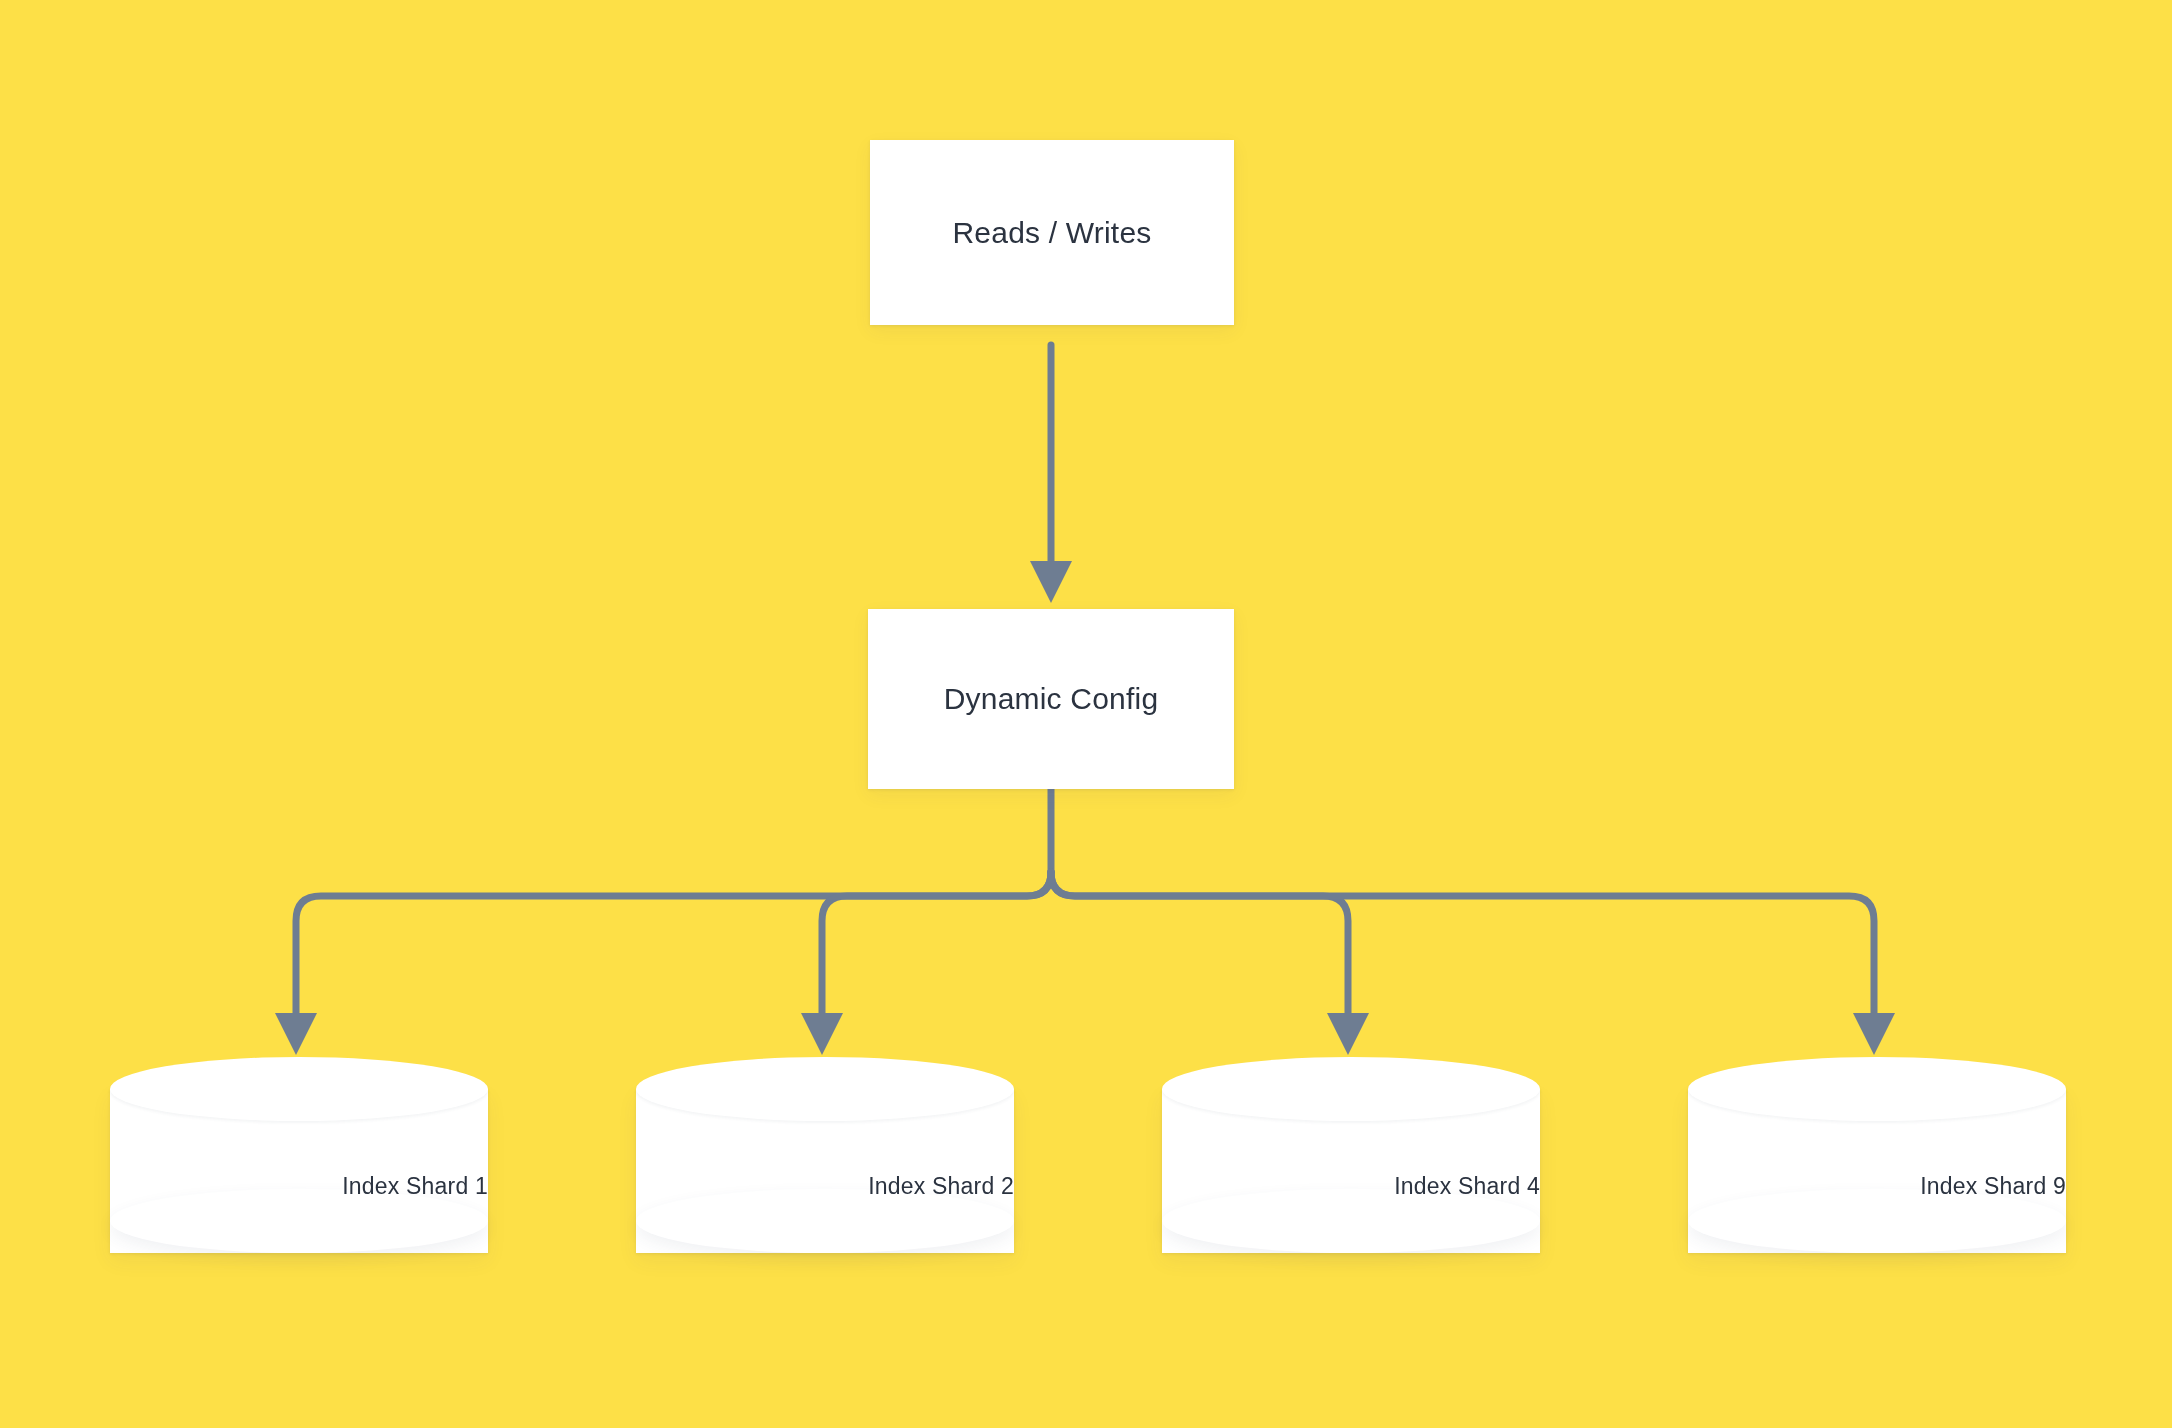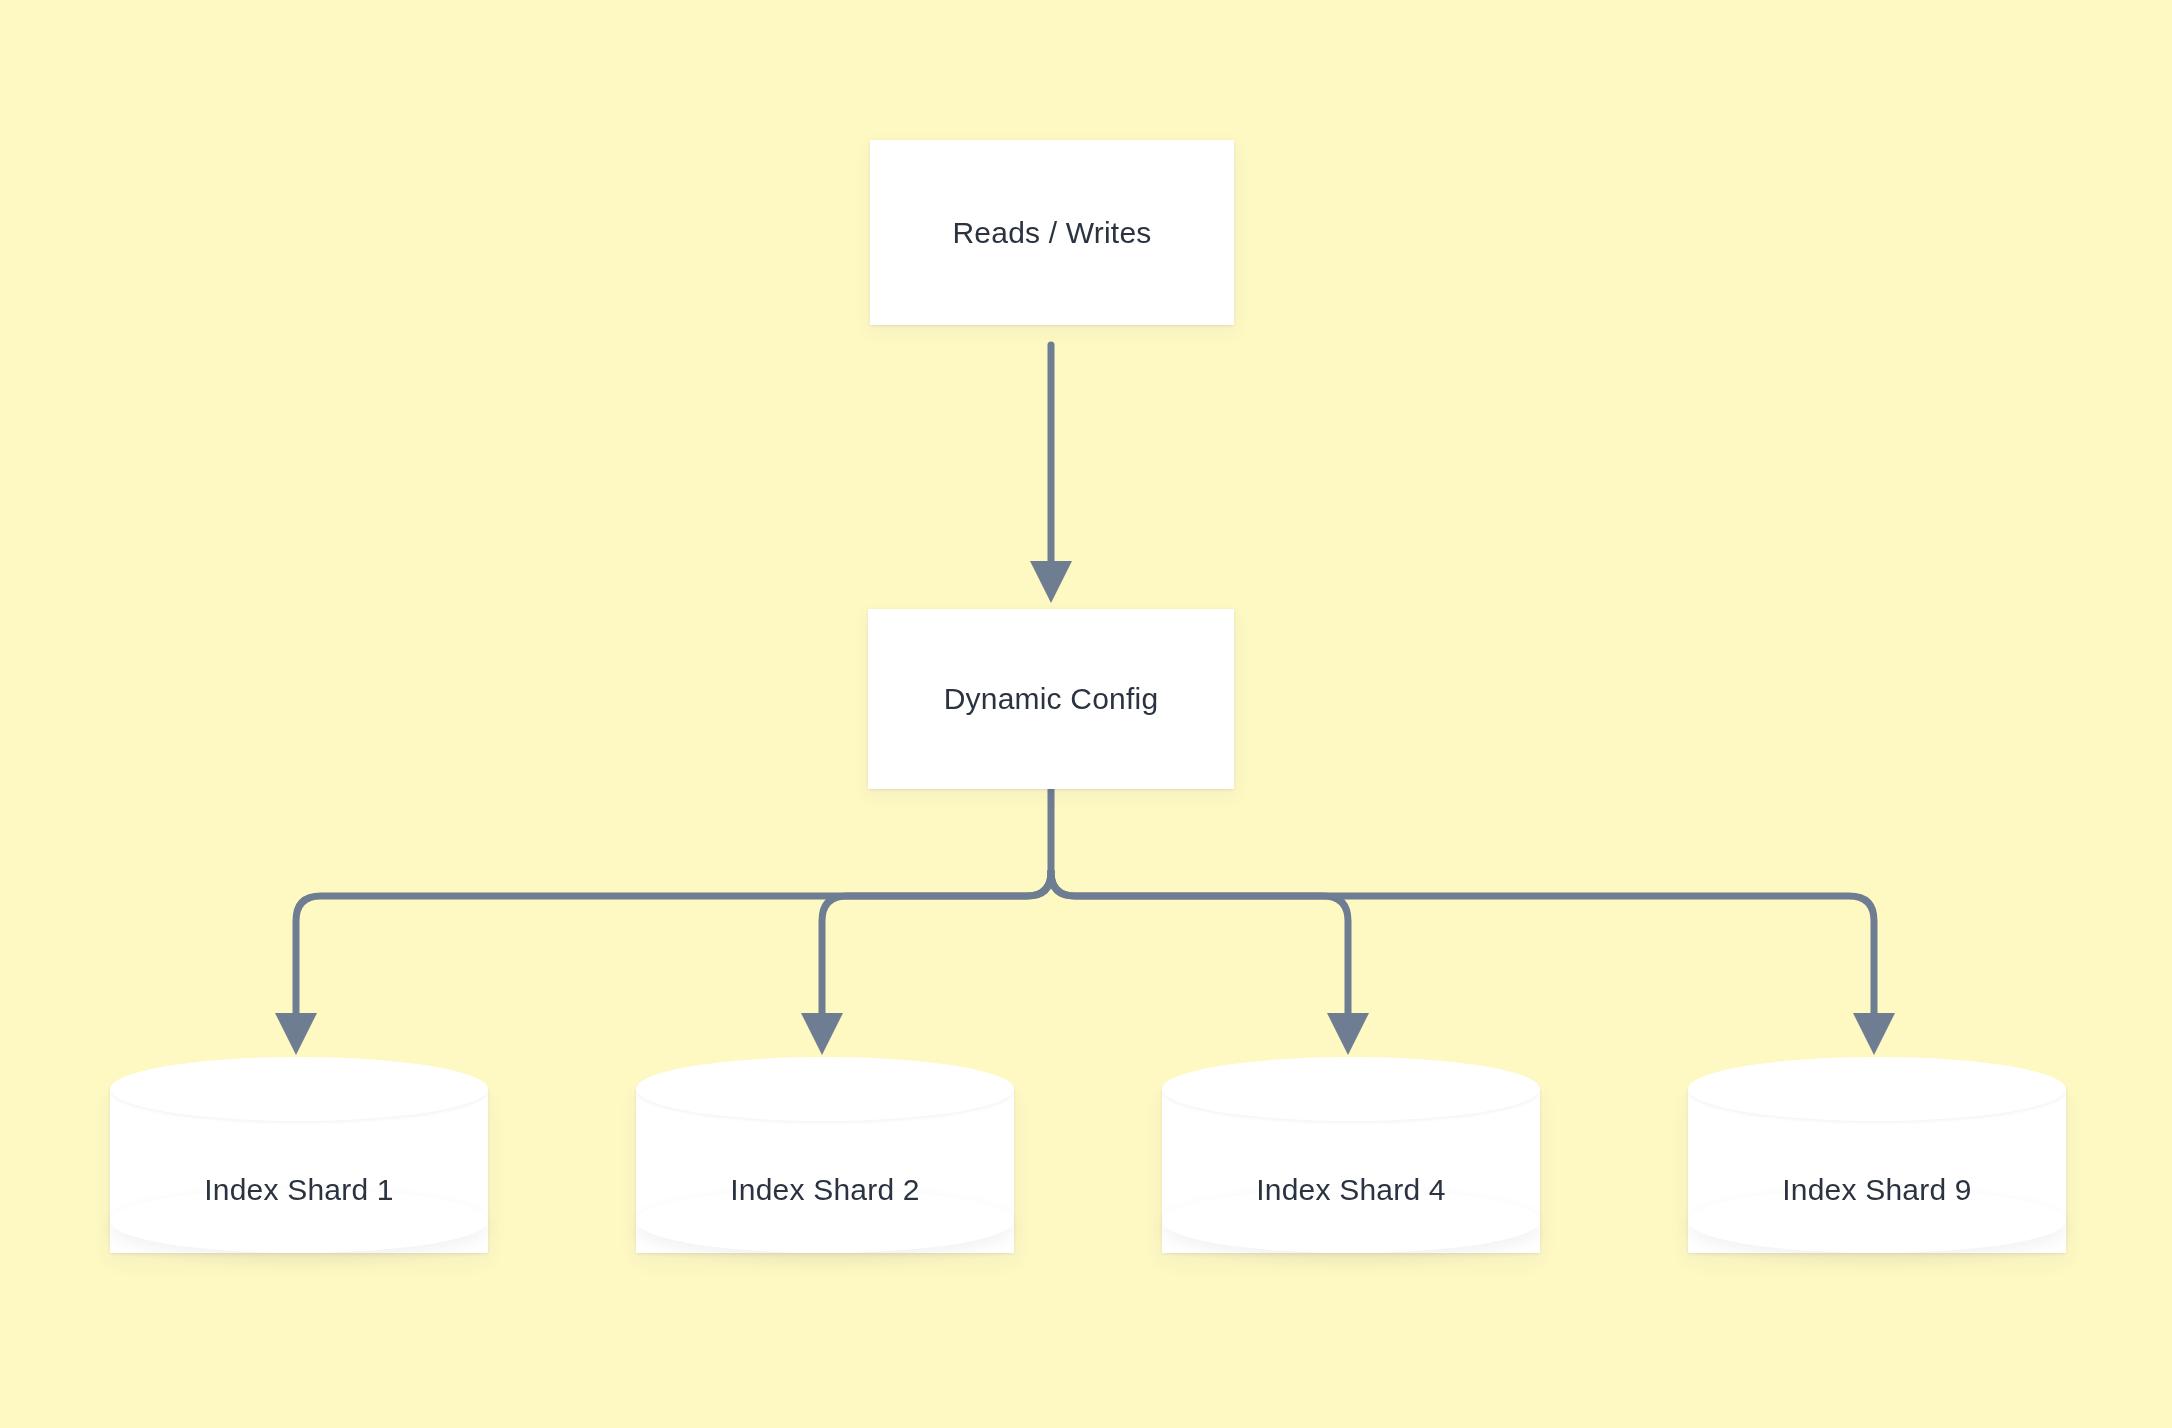--- a/index.html
+++ b/index.html
@@ -10,21 +10,21 @@
   body {
     width: 2172px;
     height: 1428px;
     font-family: "Liberation Sans", "DejaVu Sans", sans-serif;
     overflow: hidden;
   }
   #canvas {
     position: relative;
     width: 2172px;
     height: 1428px;
-    background: #fef9c3;
+    background: #fde047;
   }
 
   
   .node-box {
     position: absolute;
     background: #ffffff;
     box-shadow: 0 1px 3px rgba(60, 70, 95, 0.10),
                 0 6px 18px rgba(60, 70, 95, 0.06);
     display: flex;
     align-items: center;
@@ -75,22 +75,22 @@
     height: 64px;
     background: #ffffff;
     border-radius: 50%;
     box-shadow: 0 2px 3px rgba(60, 70, 95, 0.055);
   }
   .cyl-label {
     position: absolute;
     left: 0;
     top: 118px;
     width: 378px;
-    text-align: center;
-    font-size: 30px;
+    text-align: right;
+    font-size: 23px;
     letter-spacing: 0.2px;
     color: #2b3340;
     line-height: 1;
     white-space: nowrap;
   }
 
   #cyl-shard-1 { left: 110px;  top: 1057px; }
   #cyl-shard-2 { left: 636px;  top: 1057px; }
   #cyl-shard-3 { left: 1162px; top: 1057px; }
   #cyl-shard-4 { left: 1688px; top: 1057px; }

